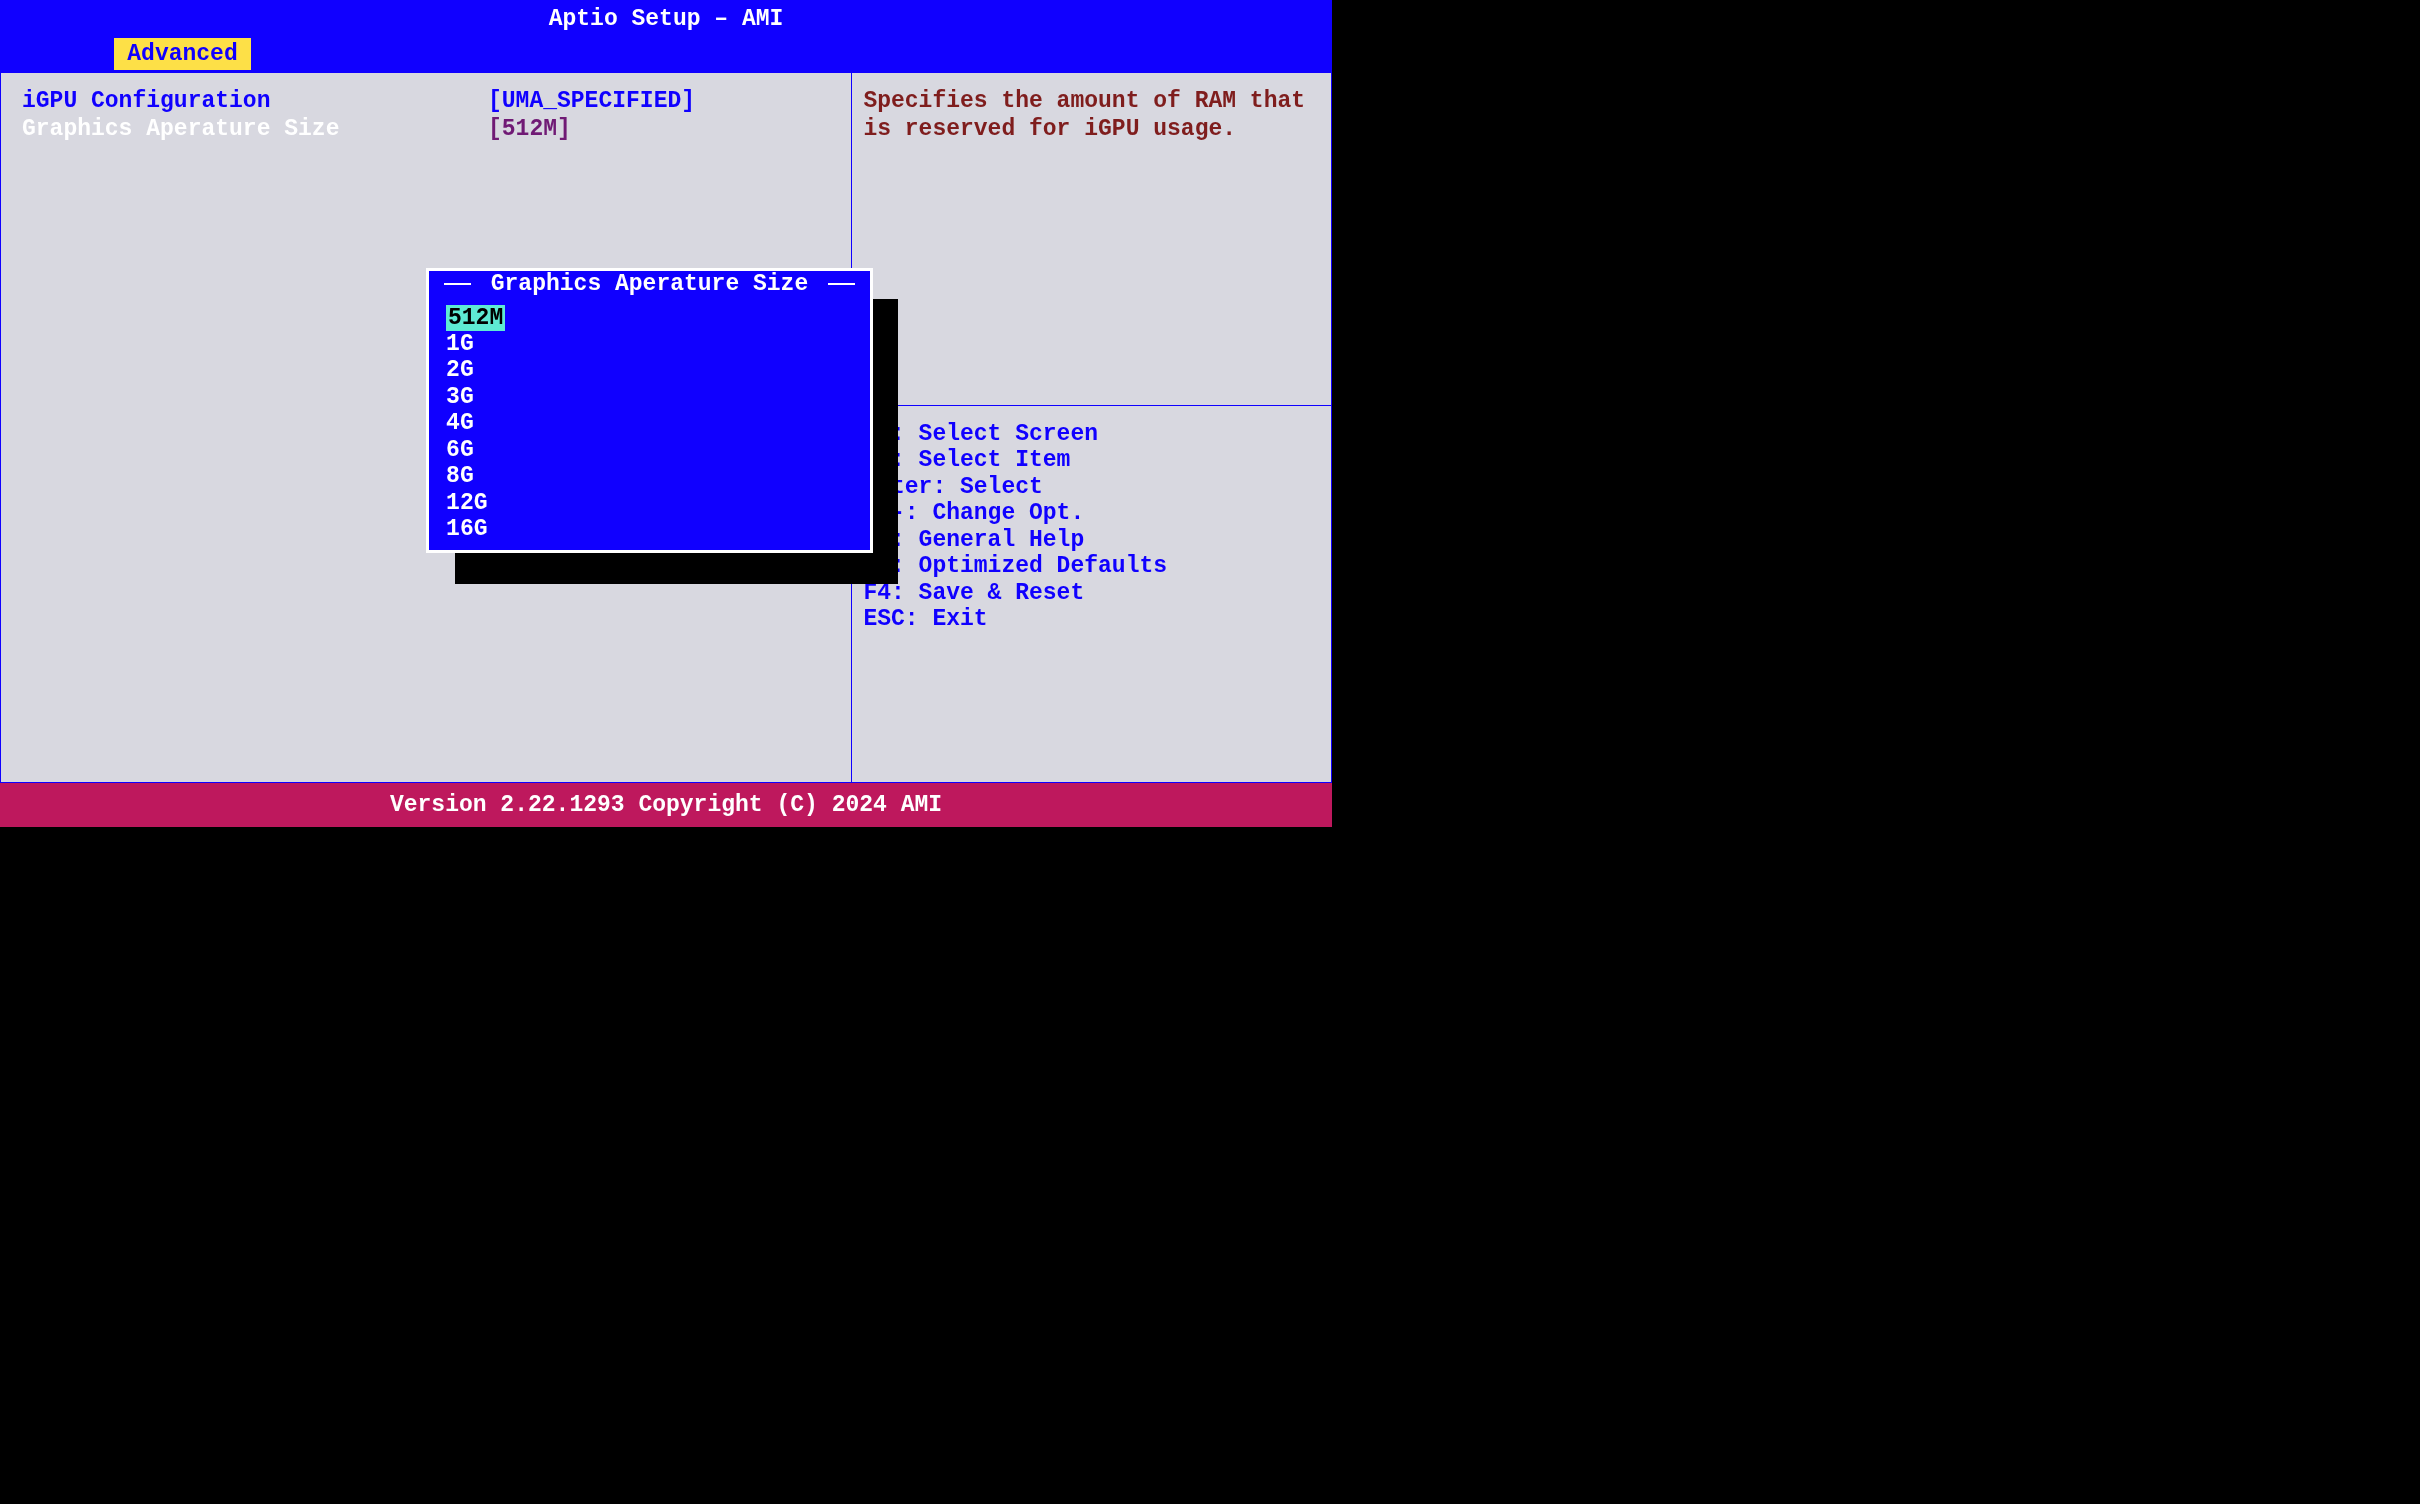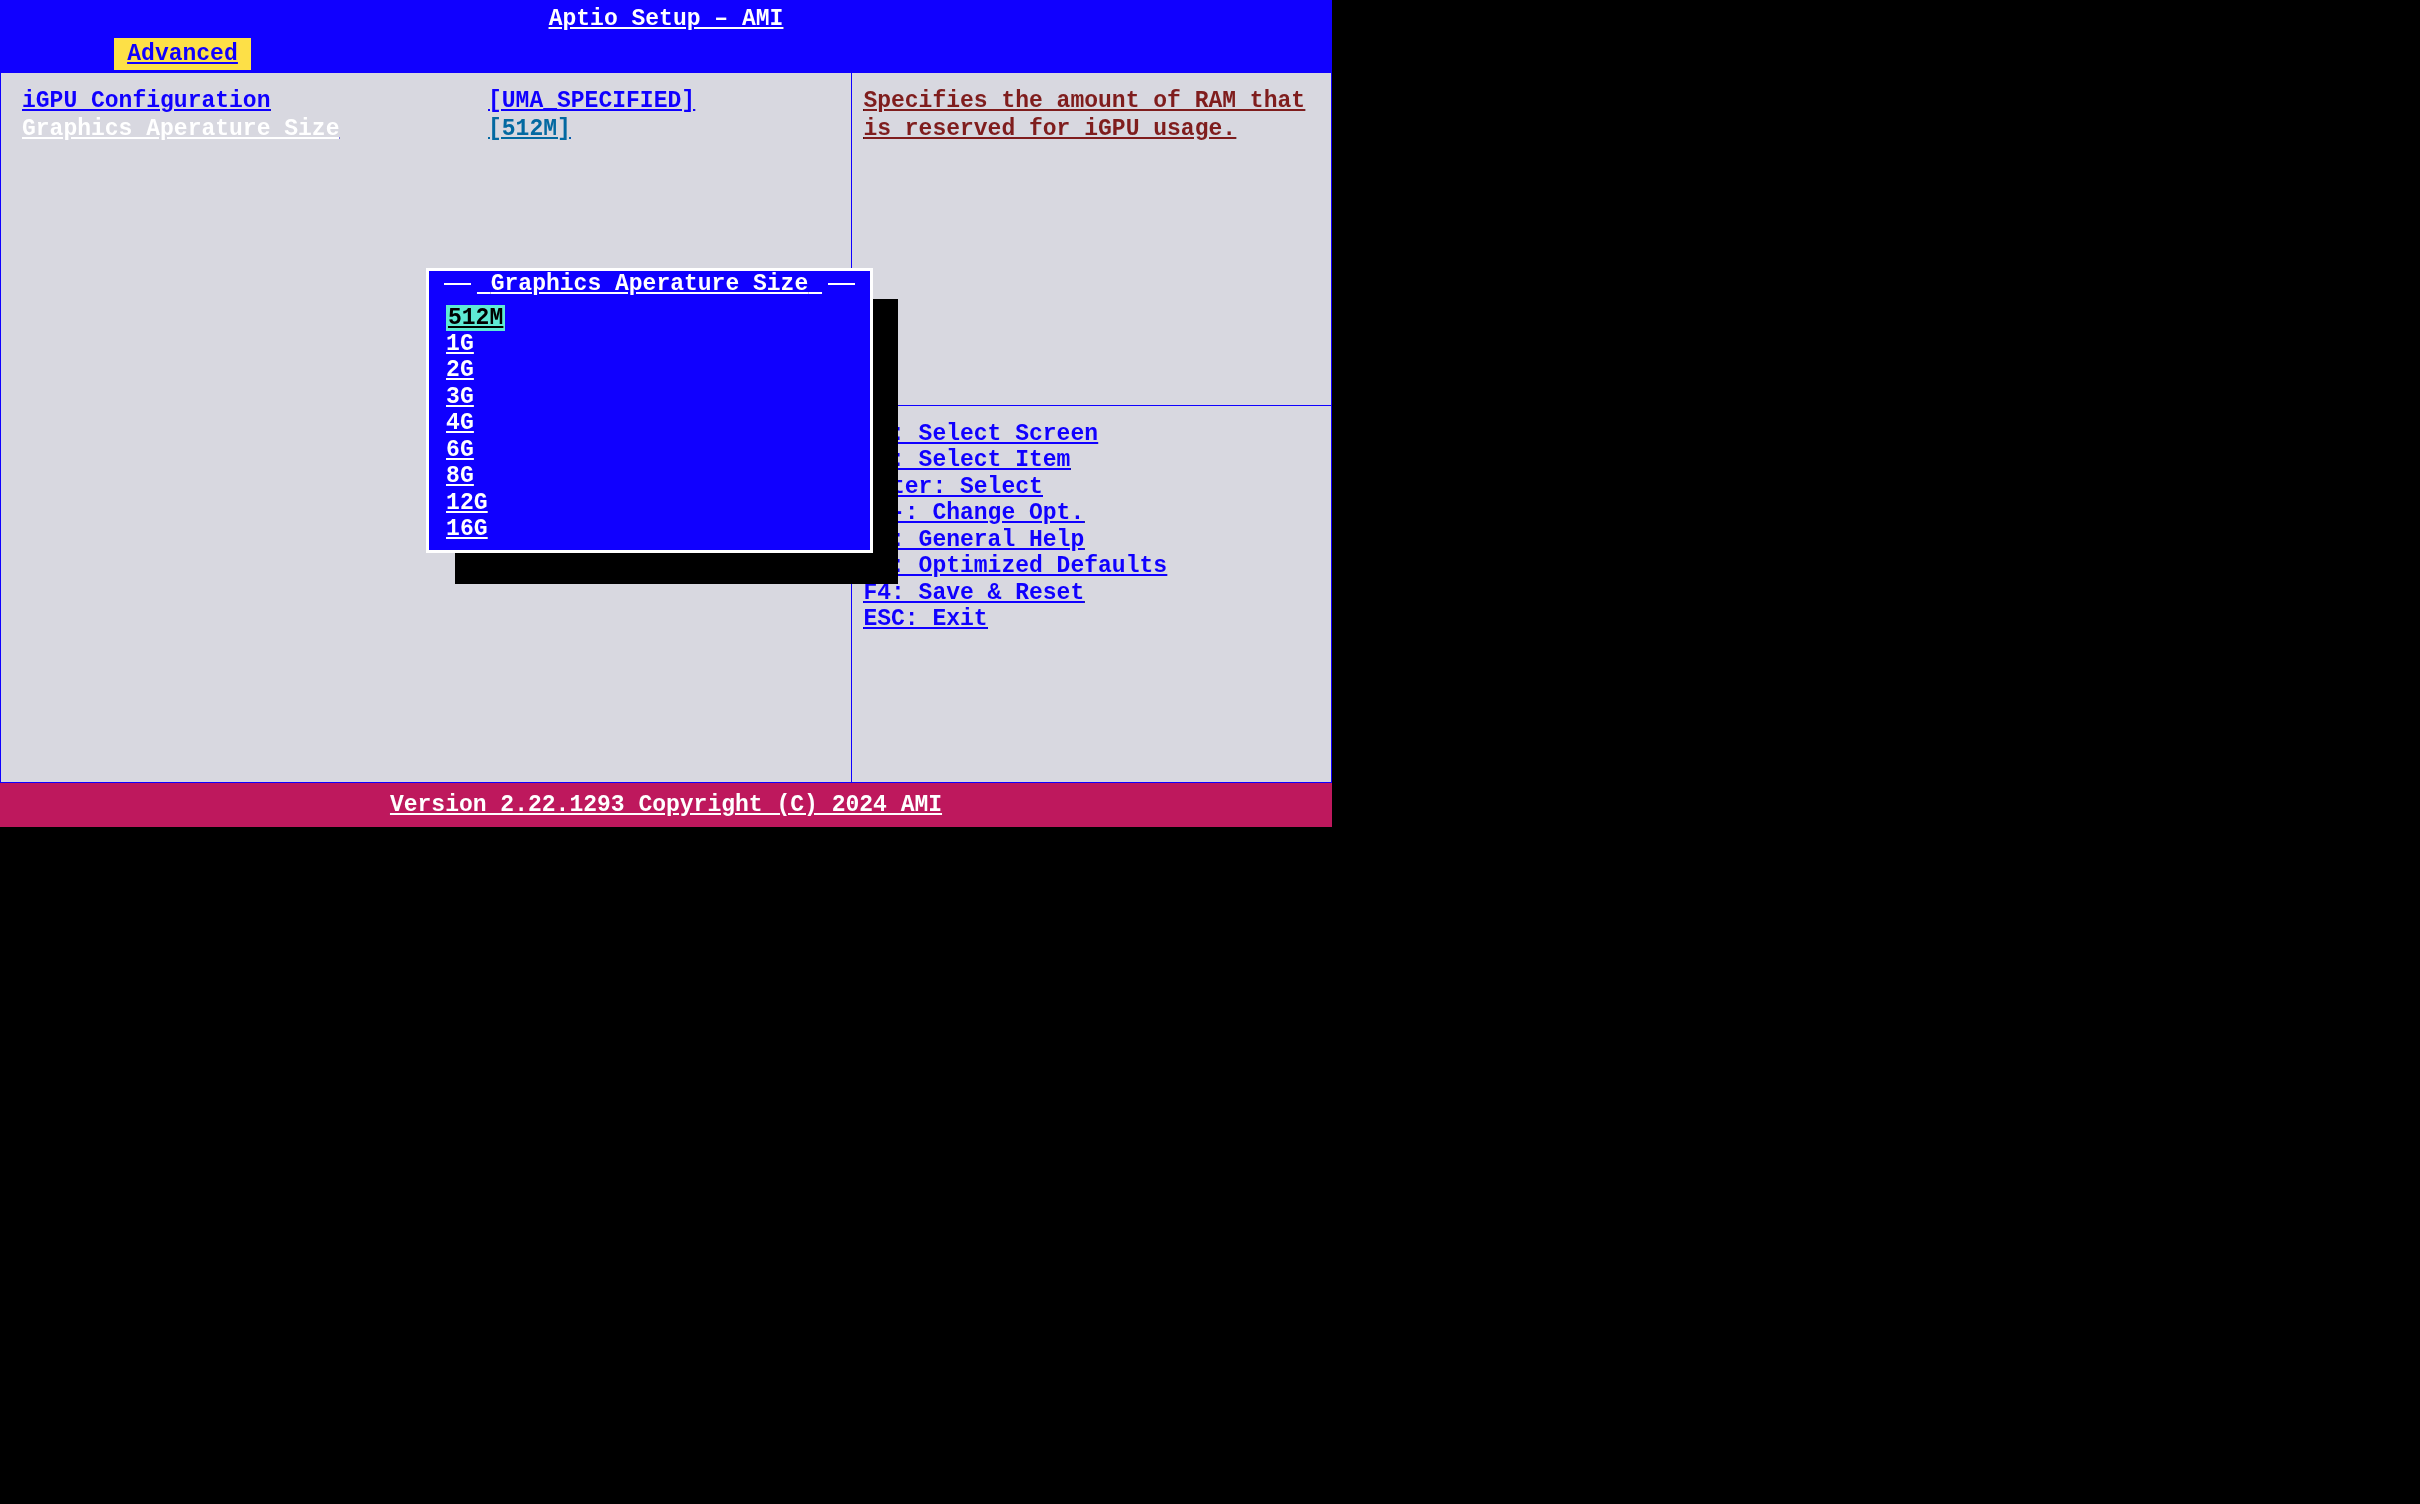--- a/index.html
+++ b/index.html
@@ -1,15 +1,15 @@
 <!DOCTYPE html>
 <html style="font-size:15px"><head>
   <meta charset="utf-8">
   <style>
-    * { margin: 0; padding: 0; box-sizing: border-box; text-decoration: underline; }
+    * { margin: 0; padding: 0; box-sizing: border-box; }
     body {
       font-family: 'Courier New', monospace;
       font-size: 23px;
       font-weight: bold;
       background: #000;
       width: 1332px;
       height: 827px;
       position: relative;
       overflow: hidden;
     }
@@ -66,21 +66,21 @@
       line-height: 1.15;
     }
     .setting-row {
       display: flex;
       line-height: 1.2;
     }
     .setting-label { flex: 0 0 466px; }
     .setting-value {}
     .section-title { color: #000; }
     .selected-row .setting-label { color: #fff; }
-    .selected-row .setting-value { color: #0369a1; }
+    .selected-row .setting-value { color: #701a75; }
     .footer {
       background: #be185d;
       color: #fff;
       text-align: center;
       height: 44px;
       line-height: 44px;
     }
     
     .popup-shadow {
       position: absolute;

